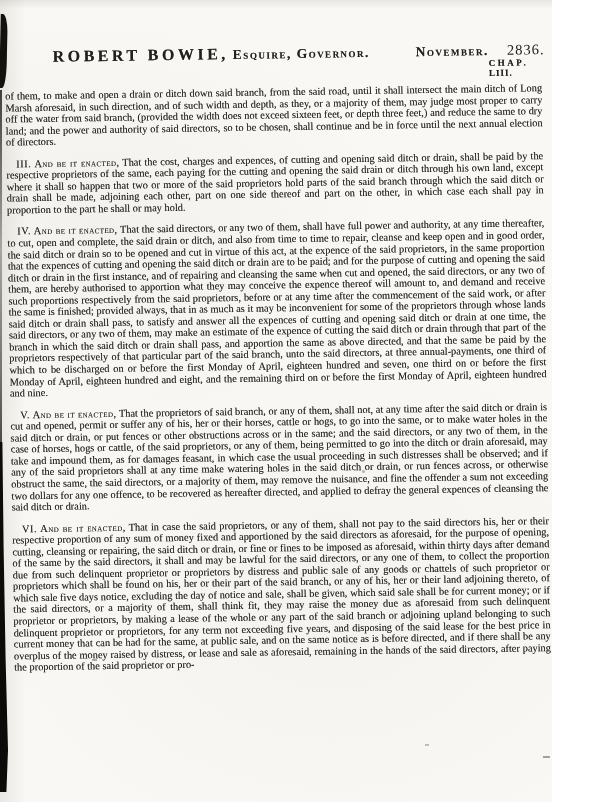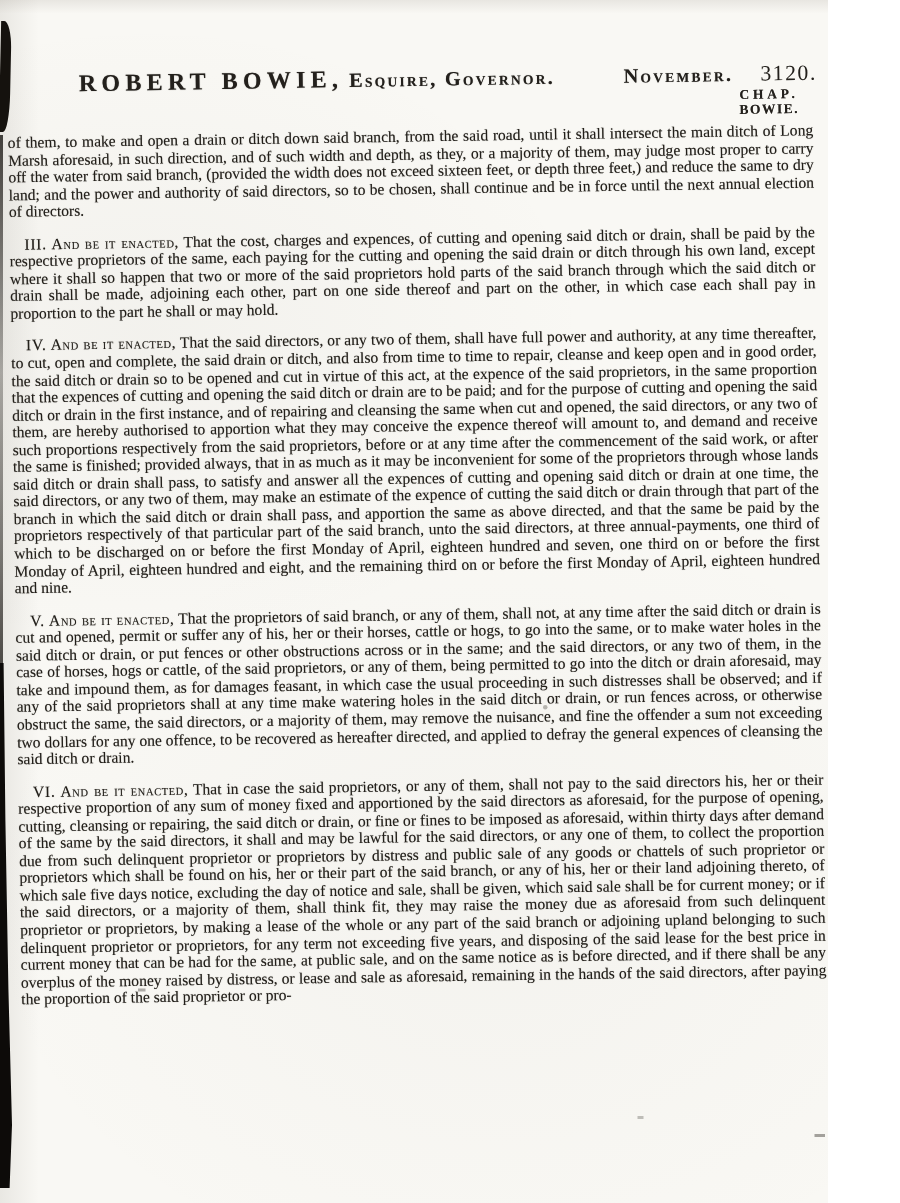--- a/index.html
+++ b/index.html
@@ -36,21 +36,21 @@
     text-shadow:0 0 0.5px rgba(30,27,22,0.55);
   }
   .sess{white-space:nowrap;}
   .sess-month{
     font-weight:bold;font-size:13.5px;font-variant:small-caps;letter-spacing:1.5px;
     margin-right:14px;text-shadow:0 0 0.5px rgba(30,27,22,0.55);
   }
   .sess-year{font-size:14.5px;letter-spacing:1px;}
   .margin-note{
     position:absolute;left:494px;top:61px;width:48px;
-    text-align:center;font-weight:bold;line-height:10px;
+    text-align:left;font-weight:bold;line-height:10px;
     text-shadow:0 0 0.4px rgba(30,27,22,0.6);
   }
   .margin-note .chap{font-size:9px;letter-spacing:2.5px;}
   .margin-note .num{font-size:9px;letter-spacing:1px;}
   .bodytext{
     position:absolute;left:10px;top:86px;width:537px;
   }
   .para{
     margin:0 0 10px 0;
     font-size:10.4px;line-height:11.55px;
@@ -103,27 +103,27 @@
 
   <div class="sheet">
 
     <div class="header">
       <span>
         <span class="gov-name">ROBERT BOWIE,</span>
         <span class="gov-title">Esquire, Governor.</span>
       </span>
       <span class="sess">
         <span class="sess-month">November.</span>
-        <span class="sess-year">3120.</span>
+        <span class="sess-year">2836.</span>
       </span>
     </div>
 
     <div class="margin-note">
       <div class="chap">CHAP.</div>
-      <div class="num">BOWIE.</div>
+      <div class="num">LIII.</div>
     </div>
 
     <div class="bodytext">
 
       <p class="para first">
         <span class="secnum"></span>
         <span class="enacted"></span>
         <span>of them, to make and open a drain or ditch down said branch, from the said road, until it shall intersect the main ditch of Long Marsh aforesaid, in such direction, and of such width and depth, as they, or a majority of them, may judge most proper to carry off the water from said branch, (provided the width does not exceed sixteen feet, or depth three feet,) and reduce the same to dry land; and the power and authority of said directors, so to be chosen, shall continue and be in force until the next annual election of directors.</span>
       </p>
 

